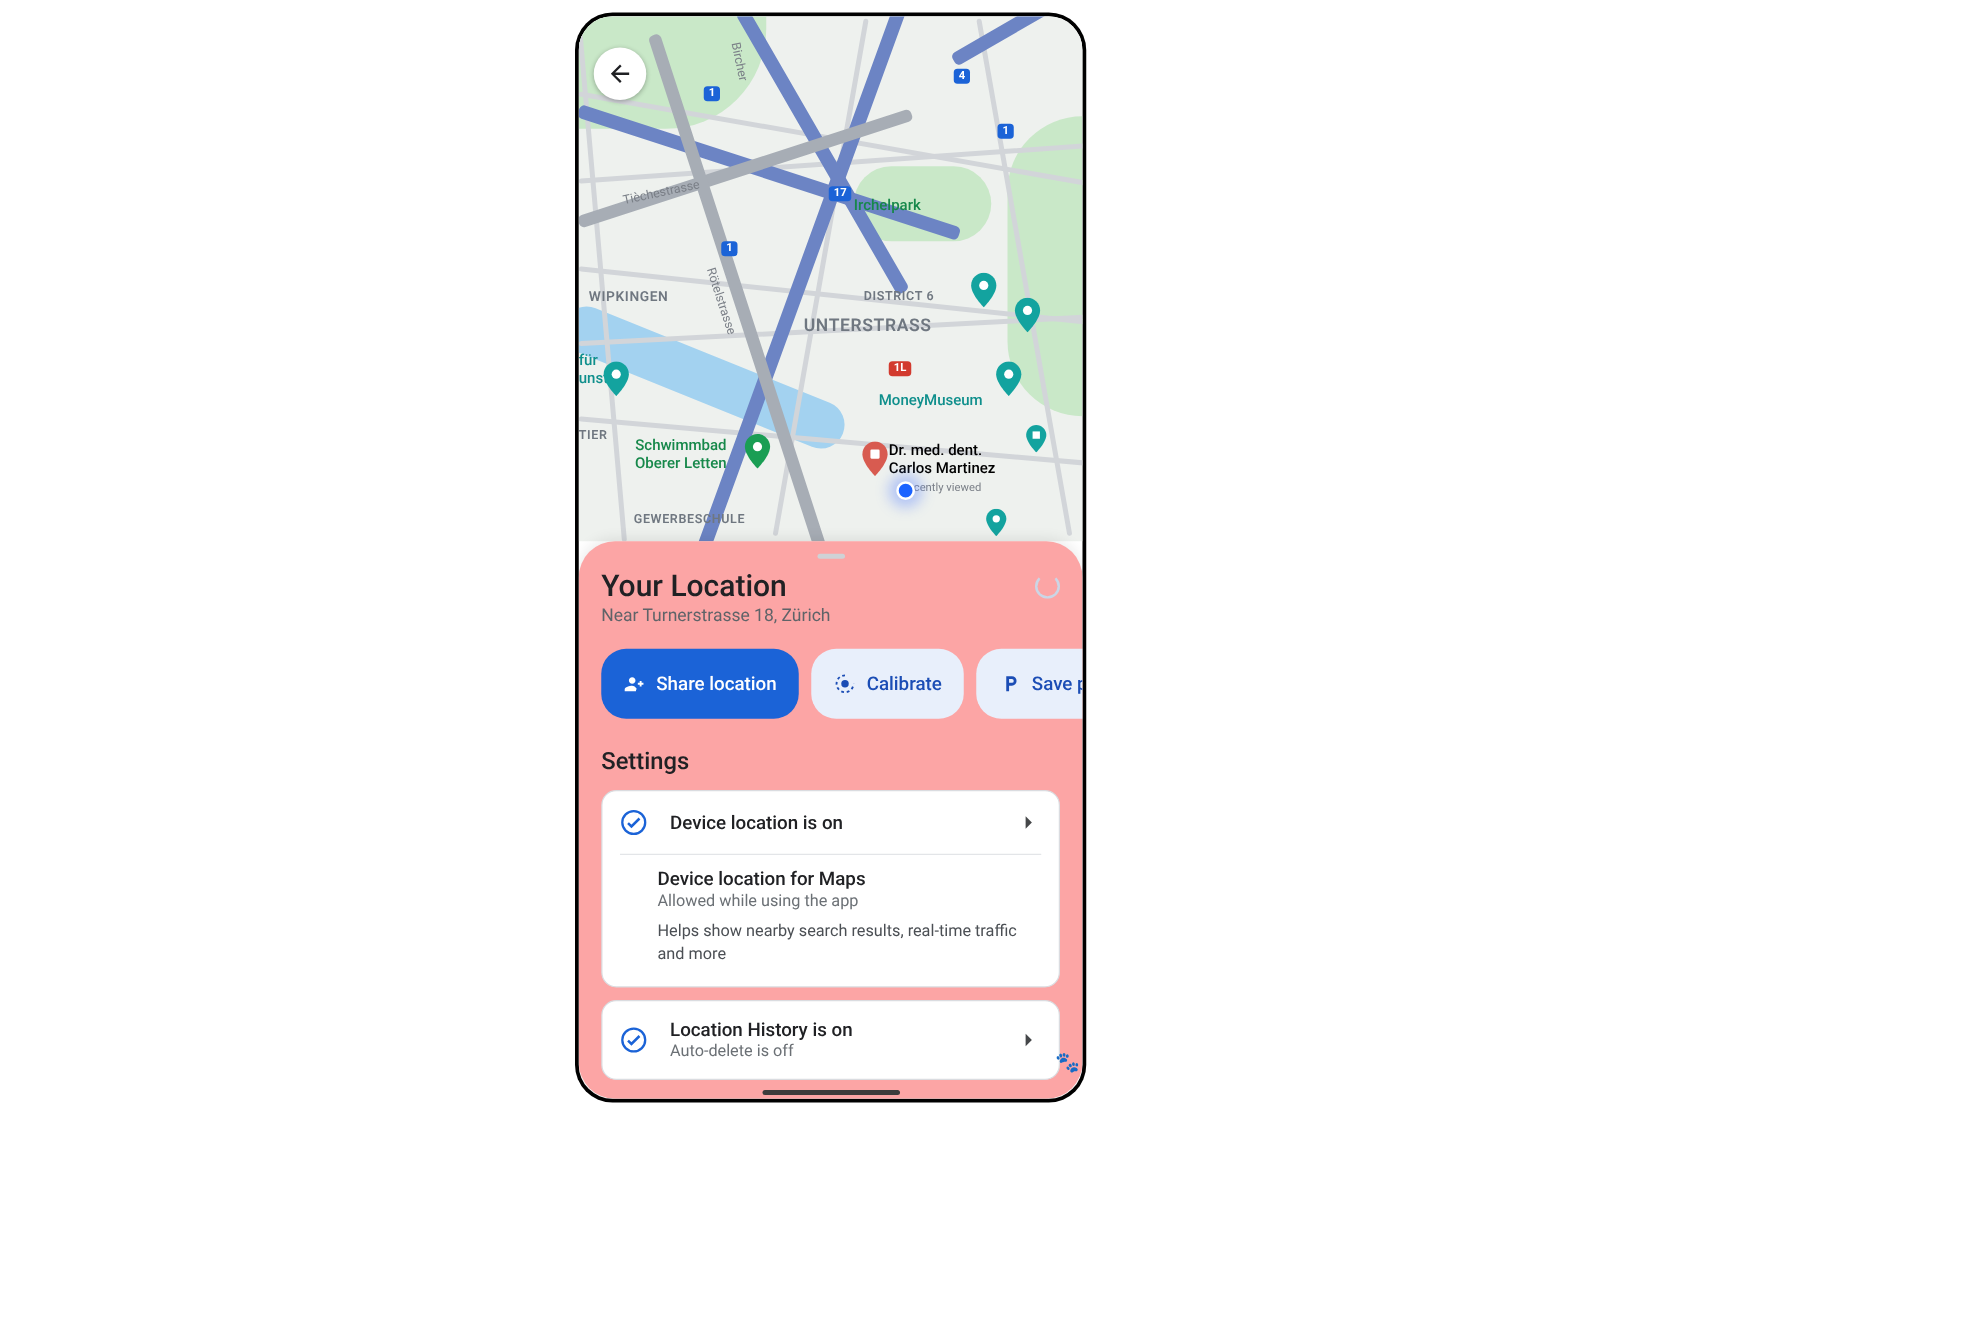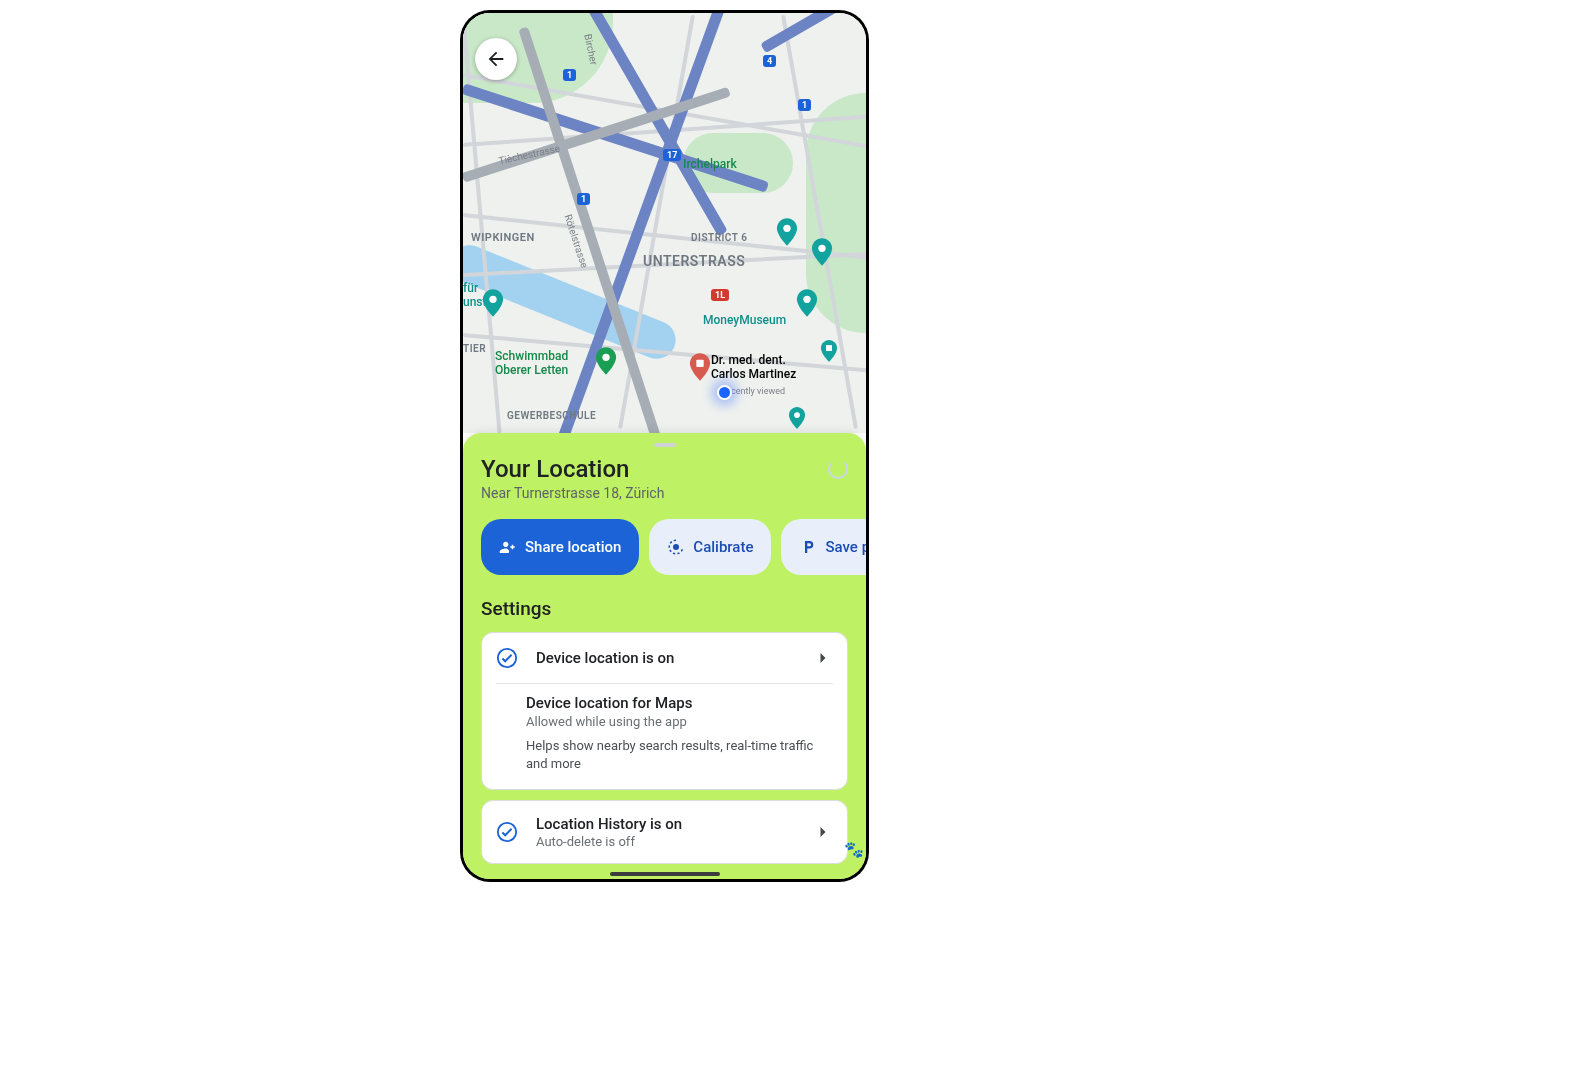--- a/index.html
+++ b/index.html
@@ -20,21 +20,21 @@
   .map-label.red{color:#000000;font-weight:500;letter-spacing:0;}
   .map-label.teal{color:#0f8f8c;font-weight:500;letter-spacing:0;}
   .map-small{position:absolute;font-size:10px;color:#7a7f87;}
   .poi-pin{position:absolute;width:22px;height:28px;}
   .poi-pin svg{display:block;}
   .teal-pin{position:absolute;width:22px;height:22px;}
   .blue-dot{position:absolute;width:11px;height:11px;background:#1b63ff;border:2px solid #fff;border-radius:50%;box-shadow:0 0 10px 6px rgba(90,130,255,0.4);}
   .back-btn{position:absolute;left:12px;top:25px;width:42px;height:42px;background:#fff;border-radius:50%;box-shadow:0 1px 4px rgba(0,0,0,0.3);display:flex;align-items:center;justify-content:center;}
   .paw{position:absolute;right:2px;bottom:20px;font-size:16px;color:#8a8a8a;}
   
-  .sheet{position:absolute;left:0;right:0;top:420px;bottom:0;background:#bef264;border-top-left-radius:18px;border-top-right-radius:18px;box-shadow:0 -2px 10px rgba(0,0,0,0.08);padding:10px 0 0 0;}
+  .sheet{position:absolute;left:0;right:0;top:420px;bottom:0;background:#fca5a5;border-top-left-radius:18px;border-top-right-radius:18px;box-shadow:0 -2px 10px rgba(0,0,0,0.08);padding:10px 0 0 0;border-radius:29px;}
   .handle{width:22px;height:4px;background:#cfd2d6;border-radius:2px;margin:0 auto 8px;}
   .title-row{display:flex;align-items:center;justify-content:space-between;padding:0 18px;}
   .title{font-size:24px;font-weight:500;color:#202124;}
   .spinner{width:16px;height:16px;border:2px solid #cbd6e6;border-top-color:transparent;border-radius:50%;}
   .subtitle{font-size:14px;color:#5f6368;padding:2px 18px 0;}
   .chip-row{display:flex;gap:10px;padding:18px 0 18px 18px;overflow:hidden;white-space:nowrap;}
   .chip{display:inline-flex;align-items:center;gap:8px;height:56px;padding:0 18px;border-radius:20px;font-size:15px;font-weight:500;flex-shrink:0;}
   .chip.primary{background:#1b63d7;color:#fff;}
   .chip.secondary{background:#e8effb;color:#1b4db5;}
   .chip svg{flex-shrink:0;}
@@ -95,21 +95,21 @@
         <div class="map-label" style="left:8px;top:218px;font-size:11px;">WIPKINGEN</div>
         <div class="map-label" style="left:228px;top:219px;font-size:10px;">DISTRICT 6</div>
         <div class="map-label" style="left:26px;top:397px;font-size:10px;margin-left:18px;">GEWERBESCHULE</div>
         <div class="map-label" style="left:0px;top:330px;font-size:10px;">TIER</div>
 
         <div class="map-small" style="left:35px;top:136px;transform:rotate(-12deg);">Tièchestrasse</div>
         <div class="map-small" style="left:130px;top:20px;transform:rotate(78deg);transform-origin:left top;">Bircher</div>
         <div class="map-small" style="left:110px;top:200px;transform:rotate(72deg);transform-origin:left top;">Rötelstrasse</div>
 
         <div class="map-label green" style="left:220px;top:144px;">Irchelpark</div>
-        <div class="map-label green" style="left:32px;top:336px;white-space:pre;text-align:center;">Schwimmbad
+        <div class="map-label green" style="left:45px;top:336px;white-space:pre;text-align:right;">Schwimmbad
 Oberer Letten</div>
         <div class="map-label teal" style="left:0px;top:268px;white-space:pre;">für
 unst</div>
         <div class="map-label teal" style="left:240px;top:300px;">MoneyMuseum</div>
         <div class="map-label red" style="left:248px;top:340px;white-space:pre;">Dr. med. dent.
 Carlos Martinez</div>
         <div class="map-small" style="left:268px;top:373px;font-size:9px;">cently viewed</div>
 
         <div class="poi-pin" style="left:132px;top:334px;">
           <svg viewBox="0 0 24 30" width="22" height="28">

